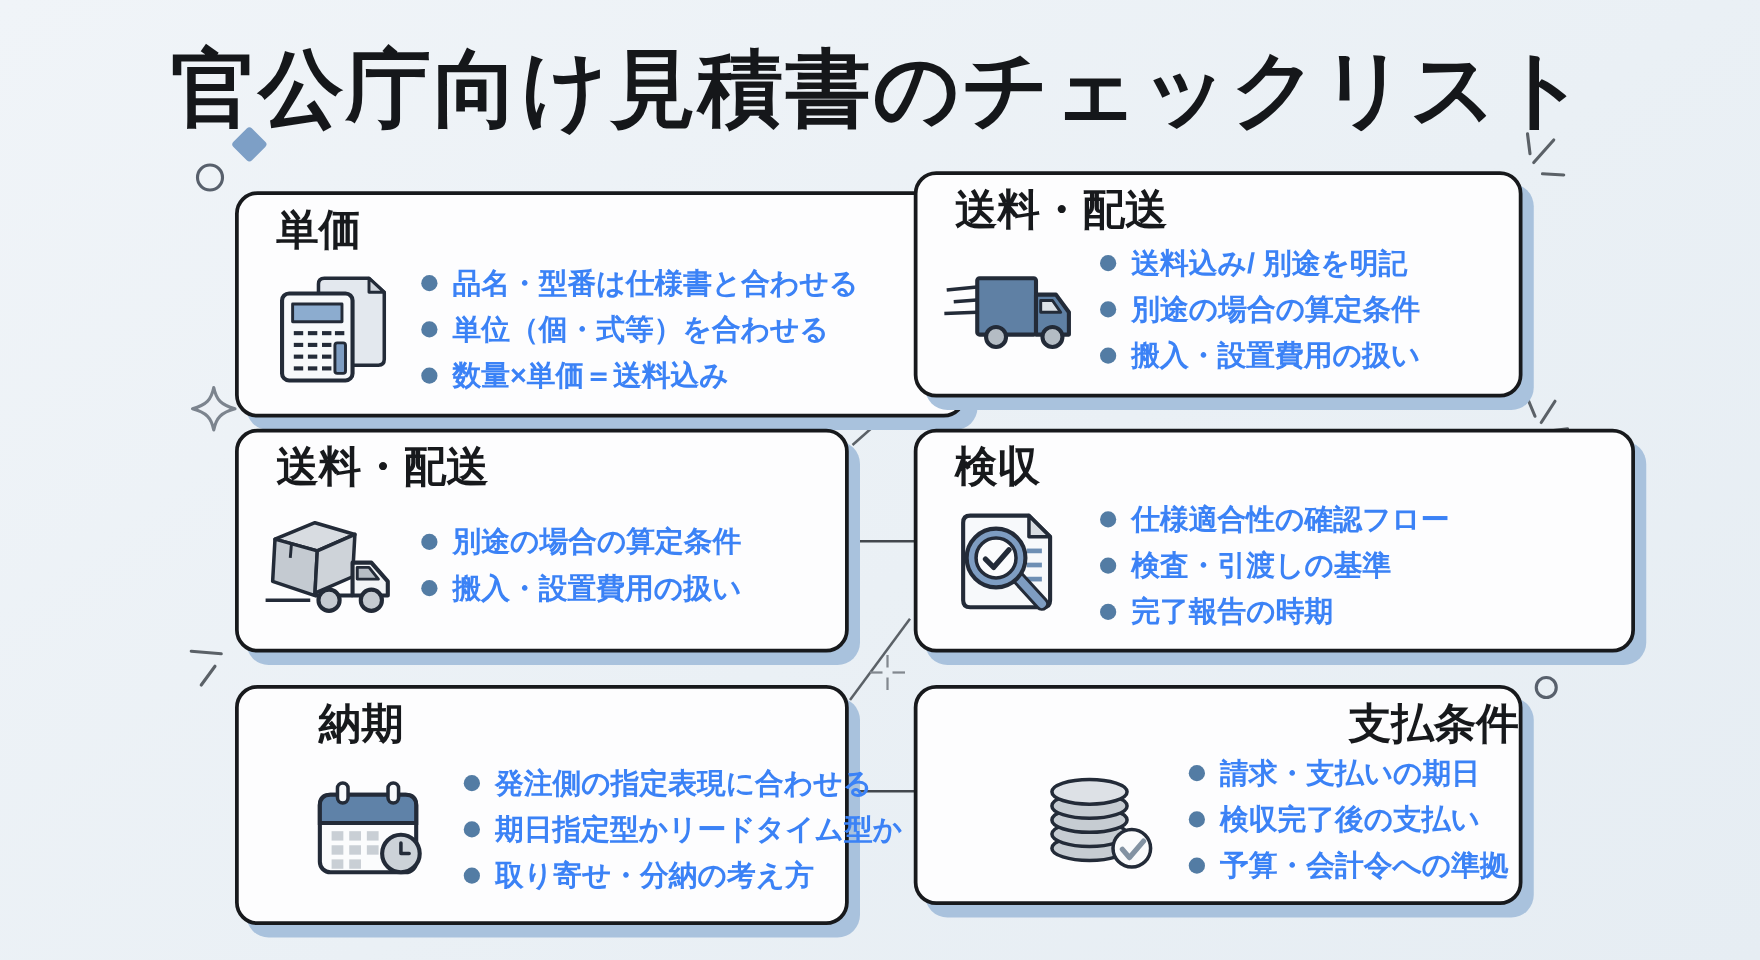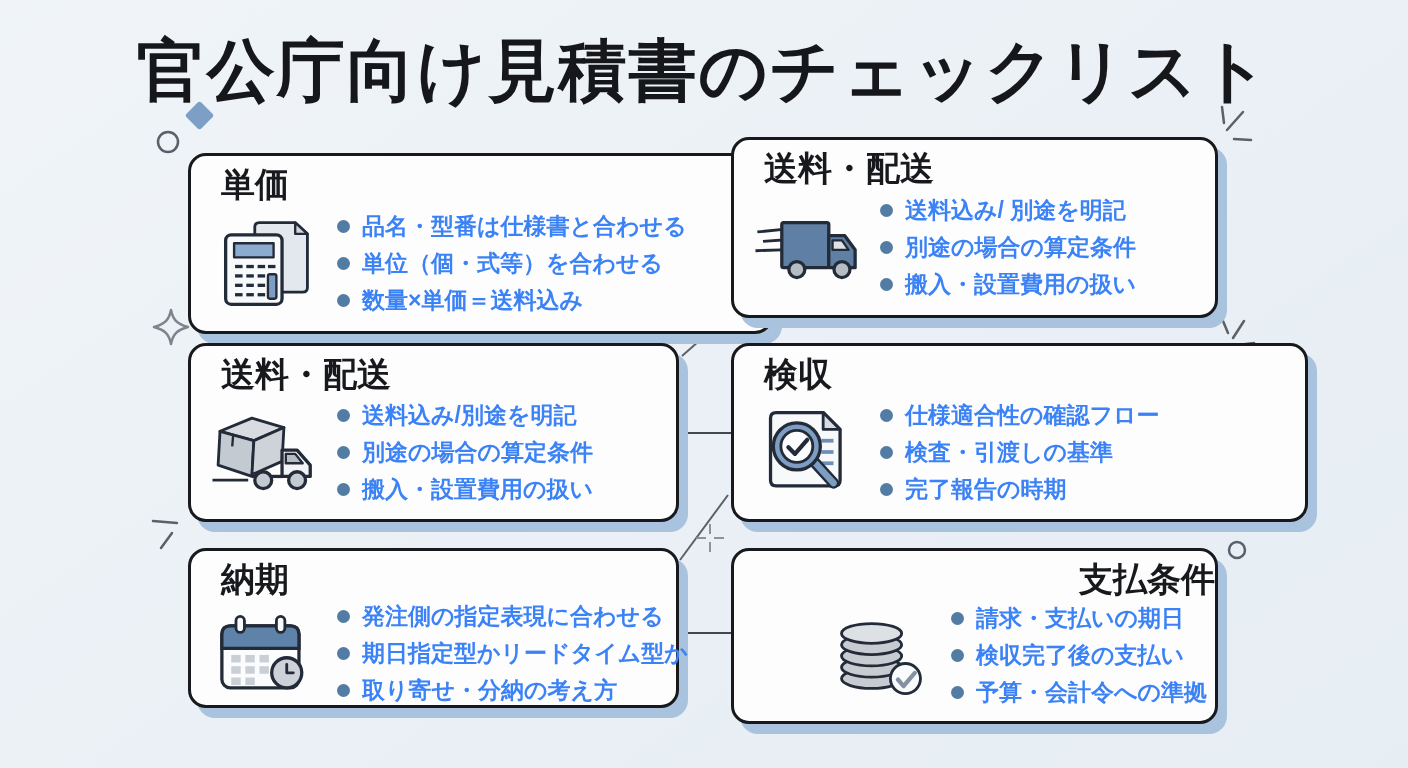--- a/index.html
+++ b/index.html
@@ -171,24 +171,20 @@
             <path d="M80 52 H90 L98 62 H80 Z" fill="#b6bdc5" stroke-width="2.5"></path>
             <line x1="44" y1="76" x2="76" y2="76" stroke-width="3.5"></line>
             <circle cx="56" cy="80" r="9" fill="#c4cad1" stroke-width="3.5"></circle>
             <circle cx="92" cy="80" r="9" fill="#c4cad1" stroke-width="3.5"></circle>
           </g>
         </svg>
       </div>
       <ul class="bullets">
         <li>
             <span class="dot"></span>
-            <span>送料込み/別途を明記</span>
-          </li>
-        <li>
-            <span class="dot"></span>
             <span>別途の場合の算定条件</span>
           </li>
         <li>
             <span class="dot"></span>
             <span>搬入・設置費用の扱い</span>
           </li>
       </ul>
     </div>
   </div>
 
@@ -223,21 +219,21 @@
             <span>検査・引渡しの基準</span>
           </li>
         <li>
             <span class="dot"></span>
             <span>完了報告の時期</span>
           </li>
       </ul>
     </div>
   </div>
 
-  <div class="card" style="left:188px;top:548px;width:491px;height:160px;">
+  <div class="card" style="left:188px;top:548px;width:491px;height:192px;padding-left:34px;">
     <div class="card-title">納期</div>
     <div class="card-body">
       <div class="icon-box">
         <svg viewBox="0 0 120 100">
           <g stroke="#232b38">
             <rect x="12" y="20" width="82" height="66" rx="9" fill="#fbfcfd" stroke-width="3.5"></rect>
             <path d="M12 29 q0-9 9-9 H85 q9 0 9 9 V44 H12 Z" fill="#5f82a8" stroke-width="3.5"></path>
             <rect x="27" y="10" width="9" height="17" rx="4.5" fill="#f7f9fb" stroke-width="3"></rect>
             <rect x="70" y="10" width="9" height="17" rx="4.5" fill="#f7f9fb" stroke-width="3"></rect>
             <g fill="#c9cfd5" stroke="none">

